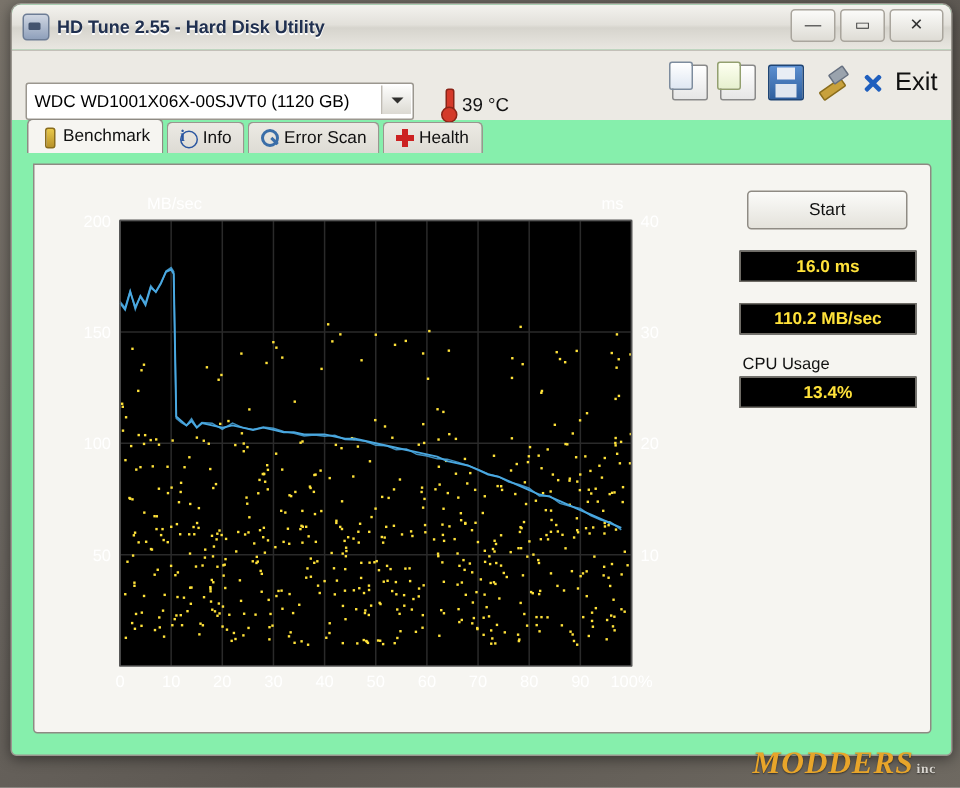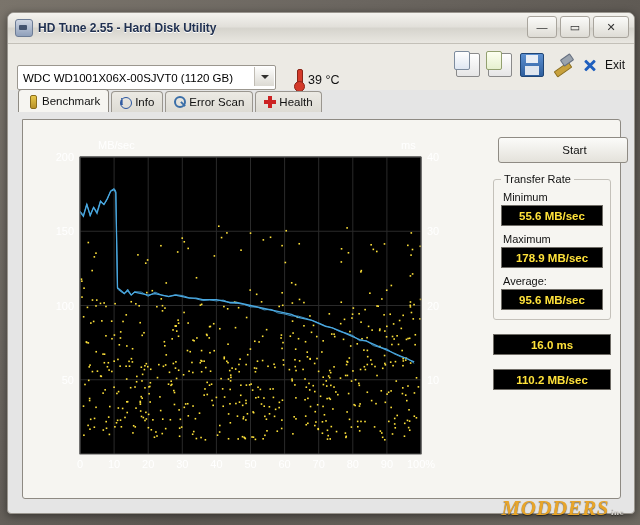--- a/index.html
+++ b/index.html
@@ -11,26 +11,25 @@
   }
   
   .desktop{
     position:absolute;inset:0;
     background:
       linear-gradient(135deg,#7a746b 0%,#6b6660 30%,#5d5852 60%,#6e6961 100%);
   }
   
   .window{
     position:absolute;left:7px;top:2px;width:626px;height:500px;
-    background:#e5e5e5;
+    background:#86efac;
     border:1px solid #9a968f;
     border-radius:7px 7px 4px 4px;
     box-shadow:0 2px 9px rgba(0,0,0,.45);
     overflow:hidden;
-    margin-top:10px;
   }
   .titlebar{
     height:30px;
     background:linear-gradient(180deg,#f4f3ef 0%,#e2e0da 45%,#d6d4cd 52%,#e9e7e1 100%);
     border-bottom:1px solid #c3c0b8;
     display:flex;align-items:center;
     position:relative;
   }
   .title-icon{
     width:16px;height:16px;margin-left:7px;margin-right:5px;
@@ -117,21 +116,21 @@
     background:transparent;
   }
   .tbi.tools:before{
     content:"";position:absolute;left:2px;top:12px;width:16px;height:5px;
     background:#c8a13c;border:1px solid #8a6d1c;transform:rotate(-35deg);border-radius:1px;
   }
   .tbi.tools:after{
     content:"";position:absolute;left:9px;top:2px;width:10px;height:6px;
     background:#9aa3ad;border:1px solid #667080;transform:rotate(-35deg);border-radius:1px;
   }
-  .exitbtn{display:flex;align-items:center;gap:8px;font-size:12px;color:#111;}
+  .exitbtn{display:flex;align-items:center;gap:8px;font-size:17px;color:#111;}
   .xmark{position:relative;width:15px;height:15px;}
   .xmark:before,.xmark:after{
     content:"";position:absolute;left:1px;top:6px;width:14px;height:3px;background:#1f5fbe;border-radius:1px;
   }
   .xmark:before{transform:rotate(45deg);}
   .xmark:after{transform:rotate(-45deg);}
   
   .tabbar{
     display:flex;align-items:flex-end;height:22px;
     padding-left:10px;position:relative;z-index:3;
@@ -165,21 +164,21 @@
   .graphwrap{
     position:absolute;left:15px;top:9px;width:425px;height:355px;
   }
   .graph-svg{display:block;}
   
   .rightcol{position:absolute;left:470px;top:9px;width:118px;}
   .startbtn{
     width:105px;height:24px;margin:8px 0 0 5px;
     border:1px solid #8f8b84;border-radius:3px;
     background:linear-gradient(180deg,#fbfbf9,#e4e2db);
-    font-size:11.5px;color:#111;display:flex;align-items:center;justify-content:center;padding-left:23px;
+    font-size:11.5px;color:#111;display:flex;align-items:center;justify-content:center;
   }
   .group{
     position:relative;margin-top:16px;border:1px solid #c4c1ba;border-radius:3px;
     padding:10px 7px 9px 7px;
   }
   .group>.glabel{
     position:absolute;top:-7px;left:7px;background:#f6f5f1;padding:0 3px;
     font-size:11px;color:#111;
   }
   .field-label{font-size:11px;color:#111;margin:1px 0 2px 2px;}
@@ -923,37 +922,32 @@
           <rect x="200.37212546093954" y="241.9143150429075" width="1.6" height="1.6" fill="#ffe23a"></rect>
           <path d="M42.0 82.9 L45.4 87.4 L48.8 75.5 L52.2 85.9 L55.6 78.5 L59.0 84.4 L62.5 72.6 L65.9 75.5 L69.3 69.6 L72.7 62.2 L76.1 60.7 L77.8 63.6 L79.5 158.7 L82.9 161.6 L86.3 164.6 L89.7 161.6 L93.2 166.1 L96.6 163.1 L103.4 164.6 L110.2 166.1 L117.0 164.6 L123.8 166.1 L130.7 167.6 L137.5 166.1 L144.3 167.6 L151.1 169.1 L157.9 169.1 L164.8 170.6 L171.6 170.6 L178.4 170.6 L185.2 172.0 L192.0 173.5 L198.9 173.5 L205.7 175.0 L212.5 176.5 L219.3 178.0 L226.1 179.5 L233.0 181.0 L239.8 182.4 L246.6 183.9 L253.4 185.4 L260.2 188.4 L267.1 189.9 L273.9 191.3 L280.7 194.3 L287.5 197.3 L294.3 198.8 L301.2 201.7 L308.0 204.7 L314.8 207.7 L321.6 210.7 L328.4 212.1 L335.3 215.1 L342.1 218.1 L348.9 221.1 L355.7 224.0 L362.5 227.0 L369.4 230.0 L376.2 232.9 L383.0 NaN " fill="none" stroke="#4aa8e0" stroke-width="1.3"></path>
           <path d="M42.0 81.9 L45.4 86.2 L48.8 74.8 L52.2 87.4 L55.6 78.0 L59.0 82.9 L62.5 71.4 L65.9 75.9 L69.3 70.3 L72.7 61.7 L76.1 59.4 L77.8 62.0 L79.5 160.0 L82.9 162.7 L86.3 164.7 L89.7 160.1 L93.2 165.9 L96.6 162.7 L103.4 163.1 L110.2 167.3 L117.0 163.1 L123.8 166.1 L130.7 167.3 L137.5 165.7 L144.3 166.5 L151.1 168.7 L157.9 169.8 L164.8 171.6 L171.6 171.0 L178.4 171.9 L185.2 171.1 L192.0 174.0 L198.9 174.3 L205.7 175.2 L212.5 177.9 L219.3 178.1 L226.1 180.9 L233.0 180.3 L239.8 183.9 L246.6 185.0 L253.4 186.9 L260.2 187.1 L267.1 189.1 L273.9 191.3 L280.7 193.9 L287.5 196.9 L294.3 198.8 L301.2 202.4 L308.0 204.0 L314.8 206.5 L321.6 211.7 L328.4 211.6 L335.3 216.6 L342.1 218.5 L348.9 219.9 L355.7 224.7 L362.5 227.7 L369.4 229.3 L376.2 234.3 L383.0 NaN " fill="none" stroke="#4aa8e0" stroke-width="1" opacity="0.85"></path>
           <rect x="42" y="28" width="341" height="297" fill="none" stroke="#555" stroke-width="1"></rect>
         </svg>
     </div>
 
     <div class="rightcol">
       <div class="startbtn">Start</div>
 
-      <div class="group">
-        <div class="glabel">Transfer Rate</div>
-        <div class="field-label">Minimum</div>
-        <div class="value">55.6 MB/sec</div>
-        <div class="field-label">Maximum</div>
-        <div class="value">178.9 MB/sec</div>
-        <div class="field-label">Average:</div>
-        <div class="value last">95.6 MB/sec</div>
-      </div>
 
       <div class="plain-block">
         <div class="value last">16.0 ms</div>
       </div>
 
       <div class="plain-block">
         <div class="value last">110.2 MB/sec</div>
       </div>
 
+      <div class="plain-block">
+        <div class="field-label">CPU Usage</div>
+        <div class="value last">13.4%</div>
+      </div>
     </div>
   </div>
 </div>
 
 <div class="watermark">
   <span>MODDERS</span><small>inc</small>
 </div>
 
 </body></html>

